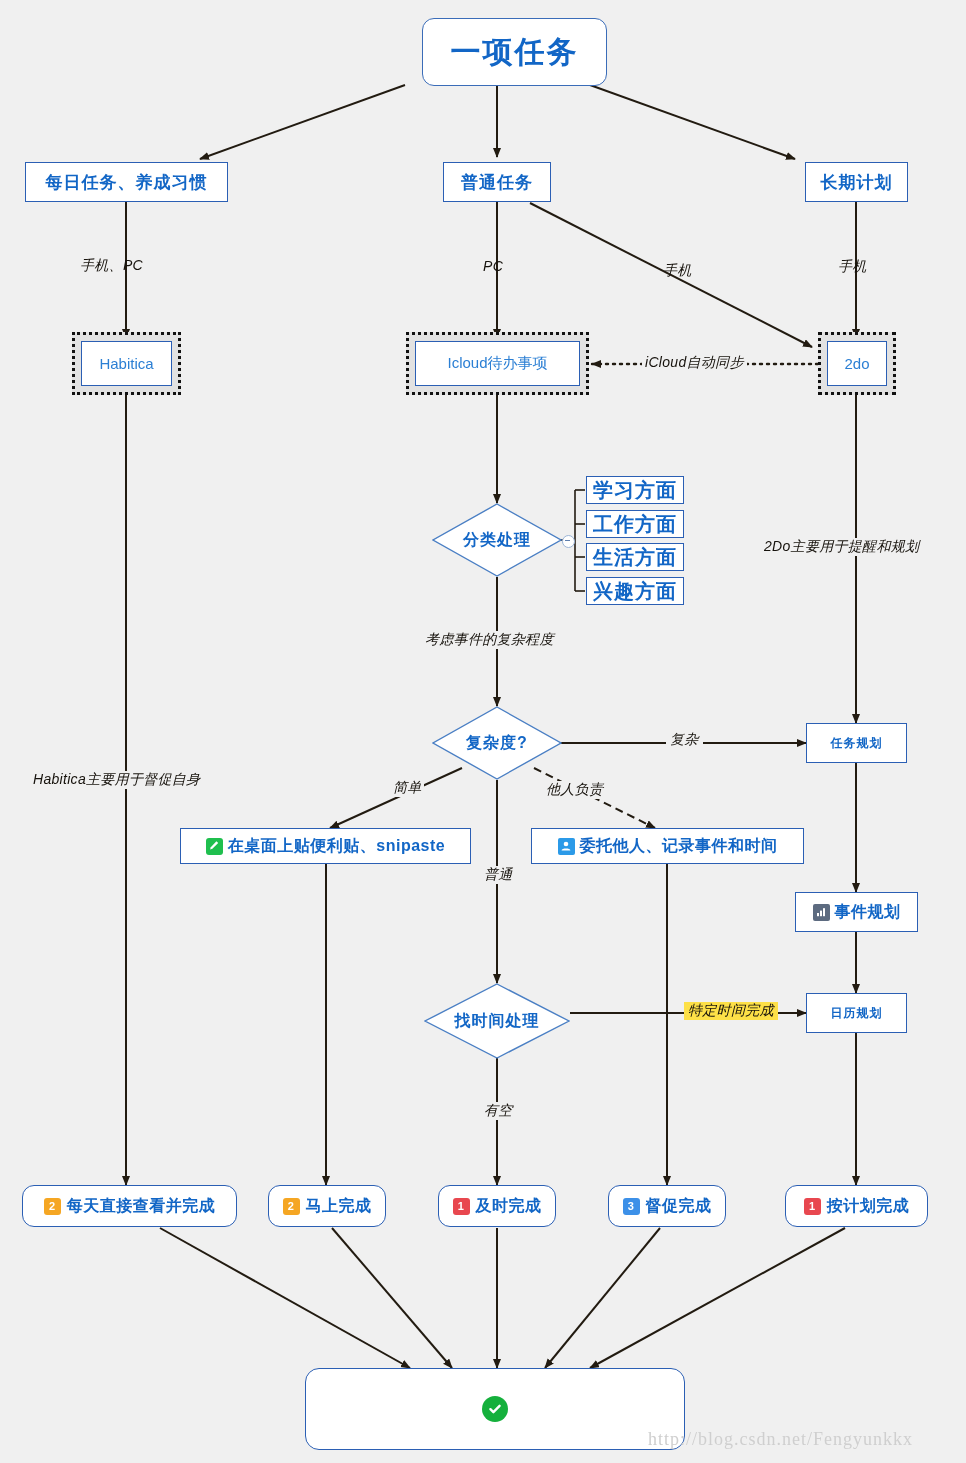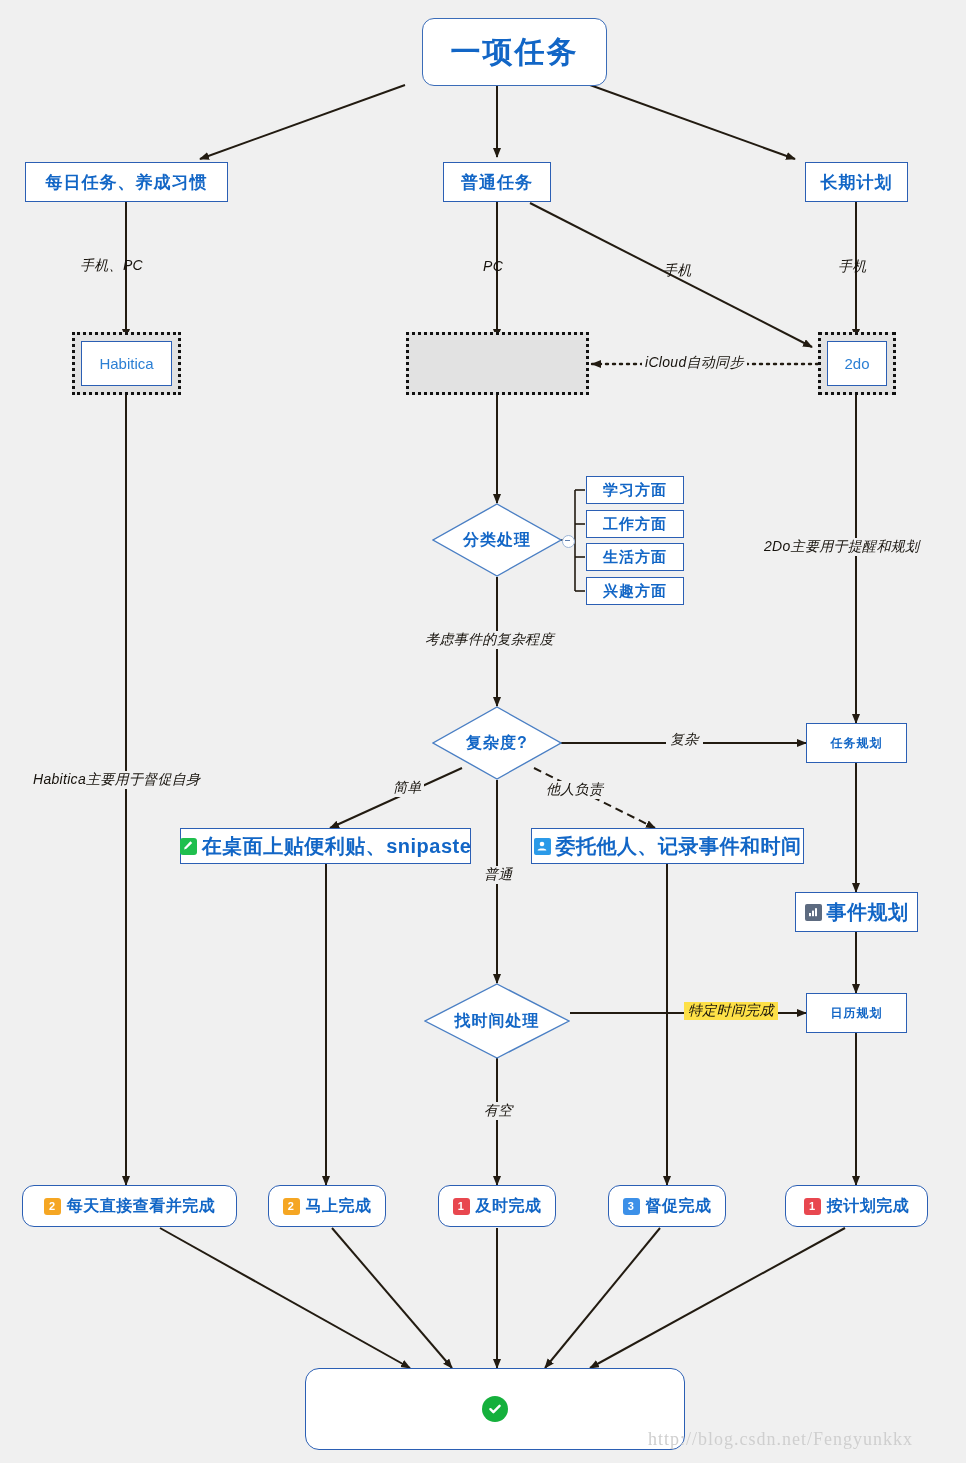--- a/index.html
+++ b/index.html
@@ -24,23 +24,23 @@
     white-space:nowrap;
     z-index:3;
   }
   .node.rounded{border-radius:10px;}
   .node.root{
     border:1px solid #3a6cb8;border-radius:12px;
     font-size:30px;font-weight:bold;color:#1266c6;letter-spacing:2px;
   }
   .node.level1{font-size:17px;font-weight:bold;color:#1266c6;letter-spacing:1px;}
   .node.app{font-size:15px;color:#2b7fd4;font-weight:normal;}
-  .node.cat{font-size:15px;font-weight:bold;color:#1266c6;letter-spacing:1px;}
+  .node.cat{font-size:20px;font-weight:bold;color:#1266c6;letter-spacing:1px;}
   .node.plain{font-size:12px;font-weight:bold;color:#1266c6;letter-spacing:1px;}
-  .node.action{font-size:20px;color:#1266c6;font-weight:bold;gap:5px;letter-spacing:0.5px;}
+  .node.action{font-size:16px;color:#1266c6;font-weight:bold;gap:5px;letter-spacing:0.5px;}
   .node.result{font-size:16px;font-weight:bold;color:#1266c6;border-radius:12px;gap:6px;letter-spacing:0.5px;}
   .node.final{
     border-radius:14px;font-size:26px;font-weight:bold;color:#1266c6;
     line-height:1.22;letter-spacing:1px;gap:10px;
   }
 
   
   .selwrap{
     position:absolute;
     box-sizing:border-box;
@@ -201,20 +201,21 @@
   <div class="node level1" style="left:25px;top:162px;width:203px;height:40px;">每日任务、养成习惯</div>
 
   <div class="node level1" style="left:443px;top:162px;width:108px;height:40px;">普通任务</div>
 
   <div class="node level1" style="left:805px;top:162px;width:103px;height:40px;">长期计划</div>
 
   <div class="selwrap" style="left:72px;top:332px;width:109px;height:63px;"></div>
   <div class="node app" style="left:81px;top:341px;width:91px;height:45px;">Habitica</div>
 
   <div class="selwrap" style="left:406px;top:332px;width:183px;height:63px;"></div>
+  <div class="node app" style="left:415px;top:341px;width:165px;height:45px;">Icloud待办事项</div>
 
   <div class="selwrap" style="left:818px;top:332px;width:78px;height:63px;"></div>
   <div class="node app" style="left:827px;top:341px;width:60px;height:45px;">2do</div>
 
   <div class="diamond" style="left:432px;top:503px;width:130px;height:74px;">
     <svg width="130" height="74" viewBox="0 0 130 74">
       <polygon points="65,1 129,37 65,73 1,37" fill="#ffffff" stroke="#4a7fc4" stroke-width="1.4"></polygon>
     </svg>
     <span>分类处理</span>
   </div>

